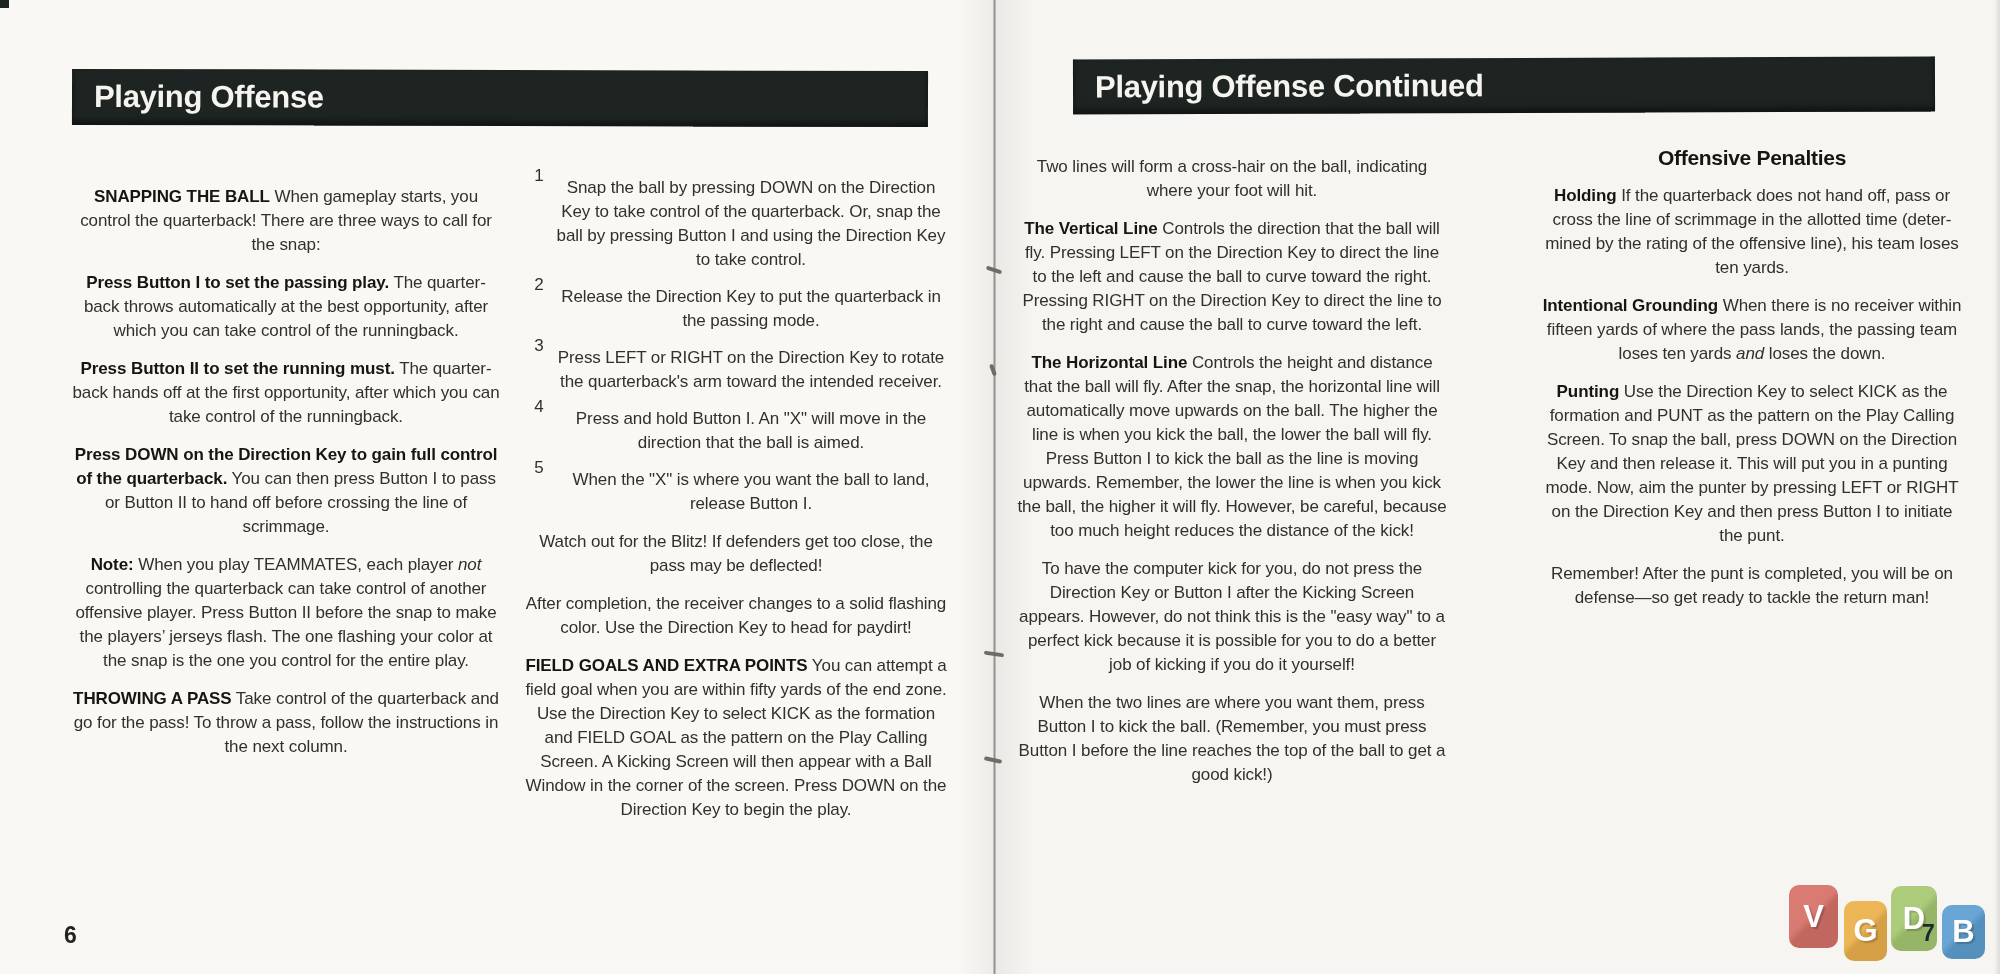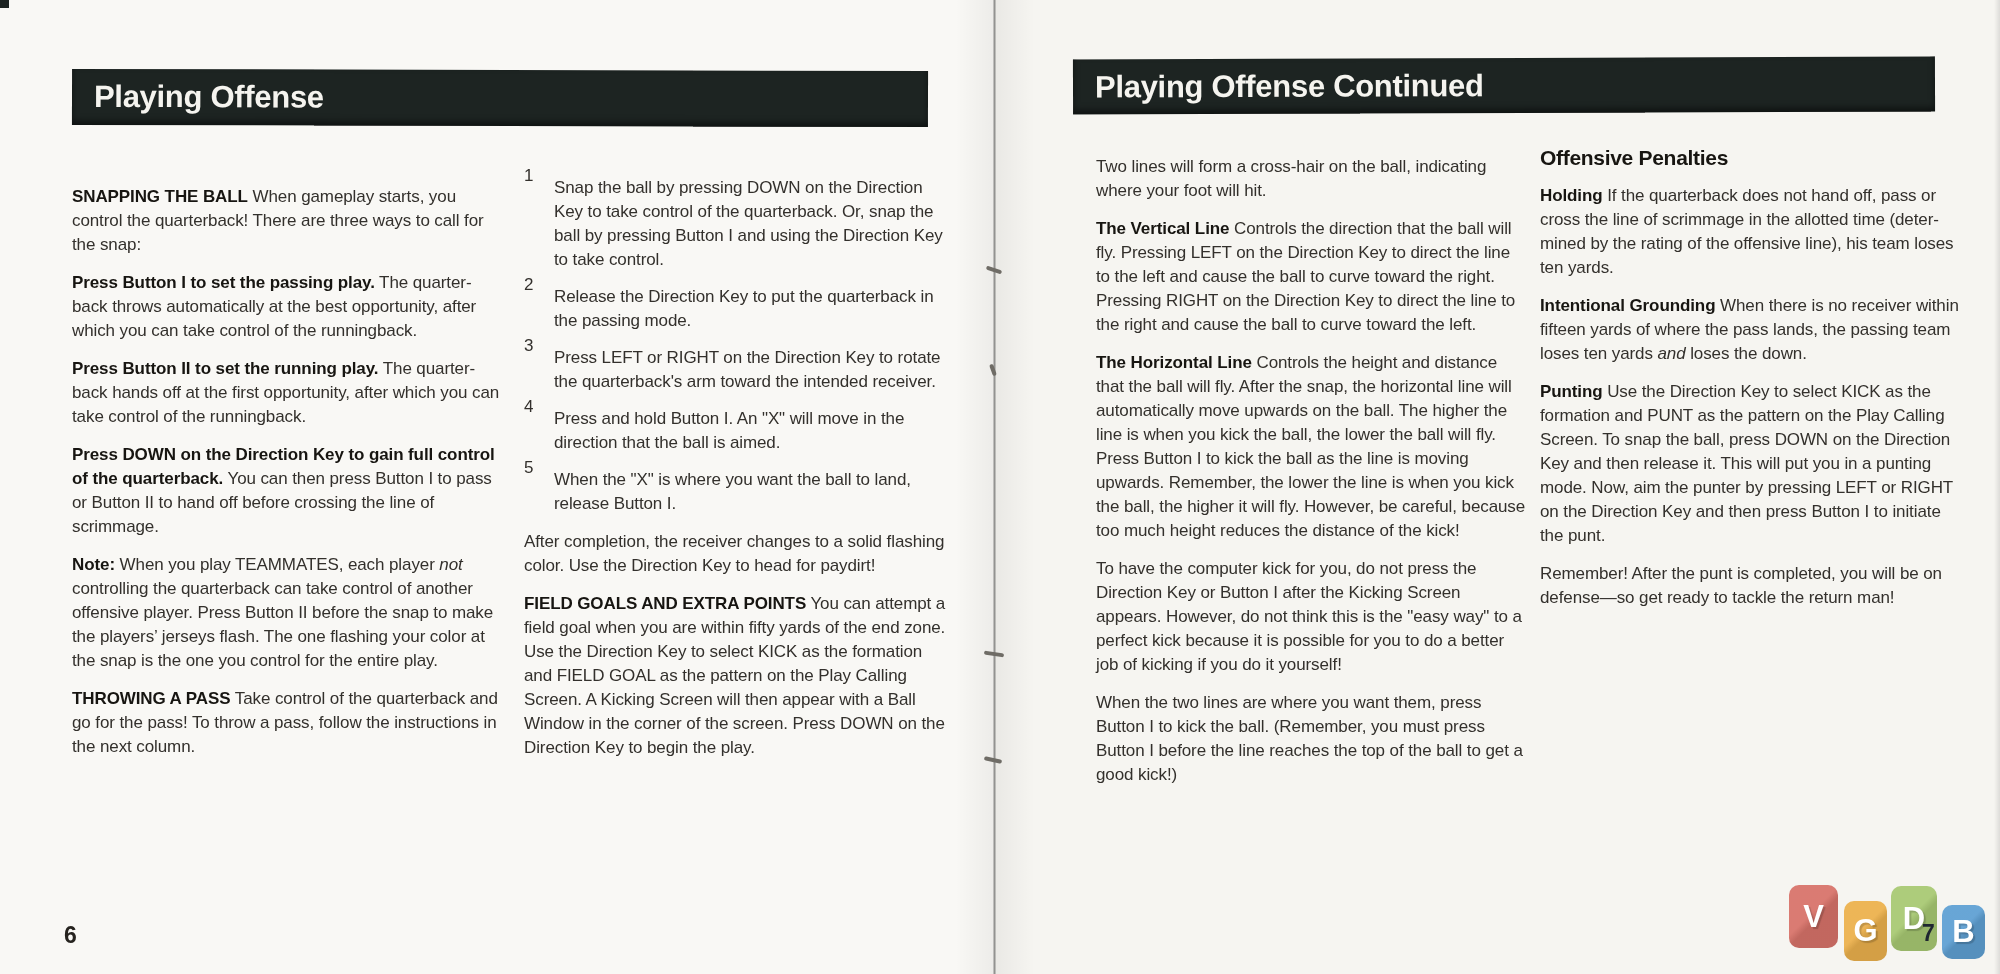--- a/index.html
+++ b/index.html
@@ -1,41 +1,42 @@
 <!DOCTYPE html>
 <html><head>
 <meta charset="utf-8">
 <style>
   html,body{margin:0;padding:0;background:#e9e7e3;}
   .spread{
     position:relative;width:2000px;height:974px;overflow:hidden;
     background:#f9f8f5;
     font-family:"Liberation Sans","DejaVu Sans",sans-serif;
     color:#33302c;
+    text-align:center;
   }
   .page-shade-left{position:absolute;left:955px;top:0;width:40px;height:100%;
     background:linear-gradient(to right,rgba(0,0,0,0) ,rgba(0,0,0,0.05));}
   .page-shade-right{position:absolute;left:995px;top:0;width:40px;height:100%;
     background:linear-gradient(to left,rgba(0,0,0,0),rgba(0,0,0,0.05));}
   .right-paper{position:absolute;left:995px;top:0;width:1005px;height:100%;background:#f6f5f1;}
   .spine{position:absolute;left:993px;top:0;width:3px;height:100%;
     background:linear-gradient(to right,rgba(0,0,0,0.10),rgba(0,0,0,0.38),rgba(0,0,0,0.10));}
   .stitch{position:absolute;width:16px;height:4px;background:#6f6c66;border-radius:2px;}
   .header-bar{
     position:absolute;background:#1d2422;color:#f5f4ef;
     display:flex;align-items:center;padding-left:22px;box-sizing:border-box;
     font-weight:bold;font-size:31px;letter-spacing:-0.3px;
     box-shadow:inset 0 -4px 6px rgba(0,0,0,0.5);
   }
   .bar-left{left:72px;top:70px;width:856px;height:56px;transform:rotate(0.15deg);}
   .bar-right{left:1073px;top:58px;width:862px;height:55px;transform:rotate(-0.2deg);}
   .col{position:absolute;font-size:17px;line-height:24px;letter-spacing:-0.1px;}
   .col-l1{left:72px;top:164px;width:428px;margin-top:21px;}
   .col-l2{left:524px;top:164px;width:424px;}
-  .col-r1{left:1096px;top:155px;width:432px;}
+  .col-r1{left:1016px;top:155px;width:432px;}
   .col-r2{left:1540px;top:146px;width:424px;}
   .para{margin:0 0 14px 0;}
   .para b{color:#171511;}
   .para i{font-style:italic;}
   .li{display:flex;margin:0 0 1px 0;}
   .li-num{flex:0 0 30px;}
   .li-text{flex:1;margin-top:12px;}
   .numlist{margin-bottom:14px;}
   .section-heading{font-size:21px;font-weight:bold;color:#171511;
     letter-spacing:-0.3px;margin:0 0 14px 0;}
@@ -74,21 +75,21 @@
   <div class="stitch" style="left:984px;top:758px;transform:rotate(12deg);width:18px;"></div>
   <div class="speck" style="left:0;top:0;width:9px;height:8px;"></div>
 
   <div class="header-bar bar-left">
     <span>Playing Offense</span>
   </div>
 
   <div class="col col-l1">
       <p class="para"><b>SNAPPING THE BALL</b><span> When gameplay starts, you control the quarterback! There are three ways to call for the snap:</span></p>
       <p class="para"><b>Press Button I to set the passing play.</b><span> The quarter-back throws automatically at the best opportunity, after which you can take control of the runningback.</span></p>
-      <p class="para"><b>Press Button II to set the running play.</b><span> The quarter-back hands off at the first opportunity, after which you can take control of the runningback.</span></p>
+      <p class="para"><b>Press Button II to set the running must.</b><span> The quarter-back hands off at the first opportunity, after which you can take control of the runningback.</span></p>
       <p class="para"><b>Press DOWN on the Direction Key to gain full control of the quarterback.</b><span> You can then press Button I to pass or Button II to hand off before crossing the line of scrimmage.</span></p>
       <p class="para"><b>Note:</b><span> When you play TEAMMATES, each player </span><i>not</i><span> controlling the quarterback can take control of another offensive player. Press Button II before the snap to make the players’ jerseys flash. The one flashing your color at the snap is the one you control for the entire play.</span></p>
       <p class="para"><b>THROWING A PASS</b><span> Take control of the quarterback and go for the pass! To throw a pass, follow the instructions in the next column.</span></p>
     </div>
 
   <div class="col col-l2">
     <div class="numlist">
         <div class="li">
           <span class="li-num">1</span>
           <span class="li-text">Snap the ball by pressing DOWN on the Direction Key to take control of the quarterback. Or, snap the ball by pressing Button I and using the Direction Key to take control.</span>
@@ -104,20 +105,21 @@
         <div class="li">
           <span class="li-num">4</span>
           <span class="li-text">Press and hold Button I. An "X" will move in the direction that the ball is aimed.</span>
         </div>
         <div class="li">
           <span class="li-num">5</span>
           <span class="li-text">When the "X" is where you want the ball to land, release Button I.</span>
         </div>
       </div>
     <div>
+        <p class="para"><span>Watch out for the Blitz! If defenders get too close, the pass may be deflected!</span></p>
         <p class="para"><span>After completion, the receiver changes to a solid flashing color. Use the Direction Key to head for paydirt!</span></p>
         <p class="para"><b>FIELD GOALS AND EXTRA POINTS</b><span> You can attempt a field goal when you are within fifty yards of the end zone. Use the Direction Key to select KICK as the formation and FIELD GOAL as the pattern on the Play Calling Screen. A Kicking Screen will then appear with a Ball Window in the corner of the screen. Press DOWN on the Direction Key to begin the play.</span></p>
       </div>
   </div>
 
   <div class="page-num page-num-left">6</div>
 
   <div class="header-bar bar-right">
     <span>Playing Offense Continued</span>
   </div>

